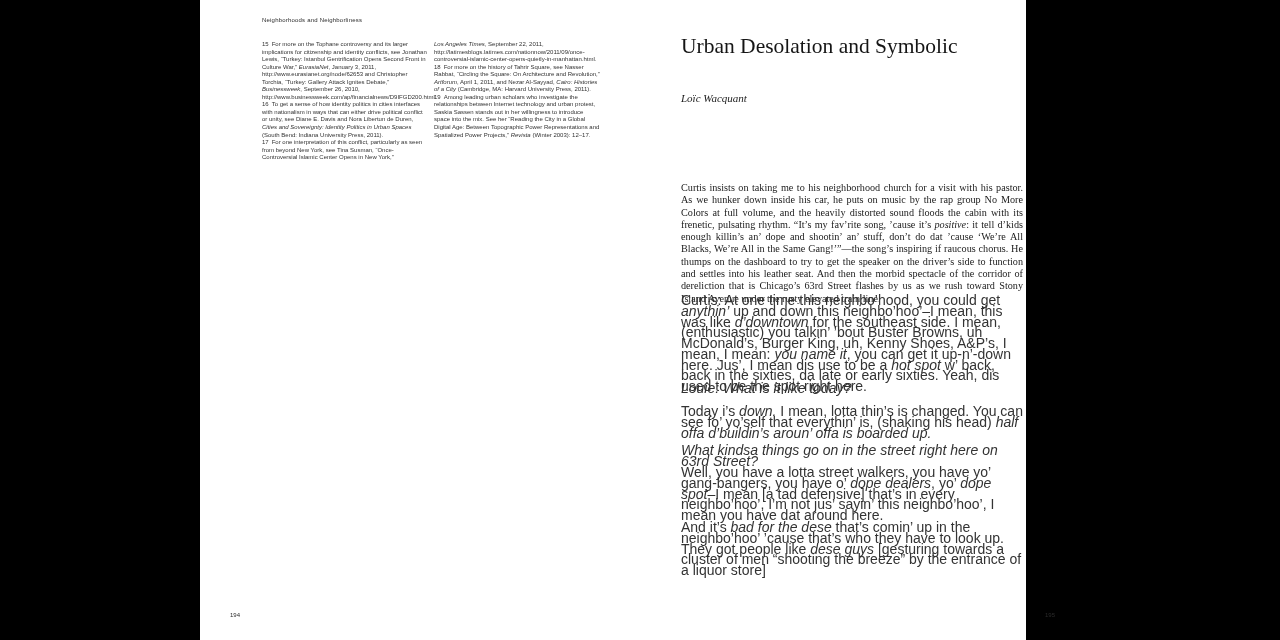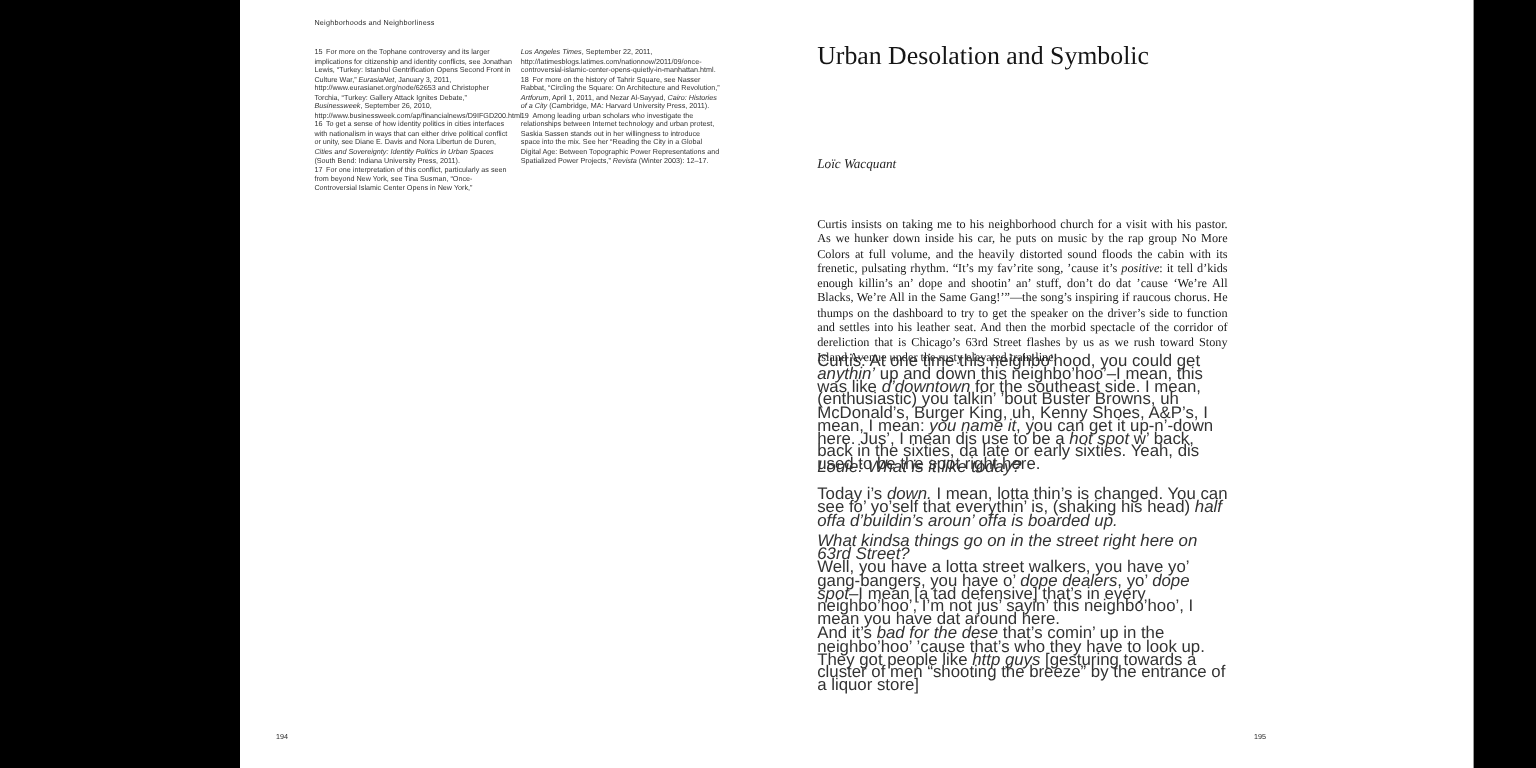--- a/index.html
+++ b/index.html
@@ -4,21 +4,21 @@
 <style>
   html, body {
     margin: 0; padding: 0;
     width: 1280px; height: 640px;
     background: #000;
     overflow: hidden;
   }
   .spread {
     position: absolute;
     left: 200px; top: 0;
-    width: 1028px; height: 640px;
+    width: 826px; height: 640px;
     background: #fff;
     text-decoration: underline;
   }
   
   .running-header {
     position: absolute; left: 62px; top: 17px;
     font-family: "Liberation Sans","DejaVu Sans",sans-serif;
     font-size: 6px; color: #2b2b2b; letter-spacing: .2px;
   }
   .fn-col {
@@ -38,21 +38,21 @@
   .folio-right { left: 845px; }
   
   .title {
     position: absolute; left: 481px; top: 33px; width: 370px;
     font-family: "Liberation Serif","DejaVu Serif",serif;
     font-size: 21.5px; line-height: 27px; color: #151515;
   }
   .author {
     position: absolute; left: 481px; top: 92px;
     font-family: "Liberation Serif","DejaVu Serif",serif;
-    font-style: italic; font-size: 11px; color: #222; margin-top: 39px;
+    font-style: italic; font-size: 11px; color: #222;
   }
   .article-body {
     position: absolute; left: 481px; top: 153px; width: 342px;
   }
   .article-body p { position: absolute; left: 0; width: 342px; margin: 0; }
   .article-body p.serif {
     font-family: "Liberation Serif","DejaVu Serif",serif;
     font-size: 10.2px; line-height: 12.3px; color: #1a1a1a;
     text-align: justify;
   }
@@ -94,18 +94,18 @@
       <div>Urban Desolation and Symbolic</div>
     </div>
     <div class="author">Loïc Wacquant</div>
     <div class="article-body">
         <p class="serif">Curtis insists on taking me to his neighborhood church for a visit with his pastor. As we hunker down inside his car, he puts on music by the rap group No More Colors at full volume, and the heavily distorted sound floods the cabin with its frenetic, pulsating rhythm. “It’s my fav’rite song, ’cause it’s <span class="it">positive</span>: it tell d’kids enough killin’s an’ dope and shootin’ an’ stuff, don’t do dat ’cause ‘We’re All Blacks, We’re All in the Same Gang!’”—the song’s inspiring if raucous chorus. He thumps on the dashboard to try to get the speaker on the driver’s side to function and settles into his leather seat. And then the morbid spectacle of the corridor of dereliction that is Chicago’s 63rd Street flashes by us as we rush toward Stony Island Avenue under the rusty elevated train line.</p>
         <p class="sans">Curtis: At one time this neighbo’hood, you could get <span class="it">anythin’</span> up and down this neighbo’hoo’–I mean, this was like <span class="it">d’downtown</span> for the southeast side. I mean, (enthusiastic) you talkin’ ’bout Buster Browns, uh McDonald’s, Burger King, uh, Kenny Shoes, A&amp;P’s, I mean, I mean: <span class="it">you name it</span>, you can get it up-n’-down here. Jus’, I mean dis use to be a <span class="it">hot spot</span> w’ back, back in the sixties, da late or early sixties. Yeah, dis used to be the spot right here.</p>
         <p class="sans"><span class="it">Louie: What is it like today?</span></p>
         <p class="sans">Today i’s <span class="it">down.</span> I mean, lotta thin’s is changed. You can see fo’ yo’self that everythin’ is, (shaking his head) <span class="it">half offa d’buildin’s aroun’ offa is boarded up.</span></p>
         <p class="sans"><span class="it">What kindsa things go on in the street right here on 63rd Street?</span></p>
         <p class="sans">Well, you have a lotta street walkers, you have yo’ gang-bangers, you have o’ <span class="it">dope dealers</span>, yo’ <span class="it">dope spot</span>–I mean [a tad defensive] that’s in every neighbo’hoo’, I’m not jus’ sayin’ this neighbo’hoo’, I mean you have dat around here.</p>
-        <p class="sans">And it’s <span class="it">bad for the dese</span> that’s comin’ up in the neighbo’hoo’ ’cause that’s who they have to look up. They got people like <span class="it">http guys</span> [gesturing towards a cluster of men “shooting the breeze” by the entrance of a liquor store]</p>
+        <p class="sans">And it’s <span class="it">bad for the dese</span> that’s comin’ up in the neighbo’hoo’ ’cause that’s who they have to look up. They got people like <span class="it">dese guys</span> [gesturing towards a cluster of men “shooting the breeze” by the entrance of a liquor store]</p>
       </div>
     <div class="folio folio-right">195</div>
   </div>
 
 </div>
 
 </body></html>

